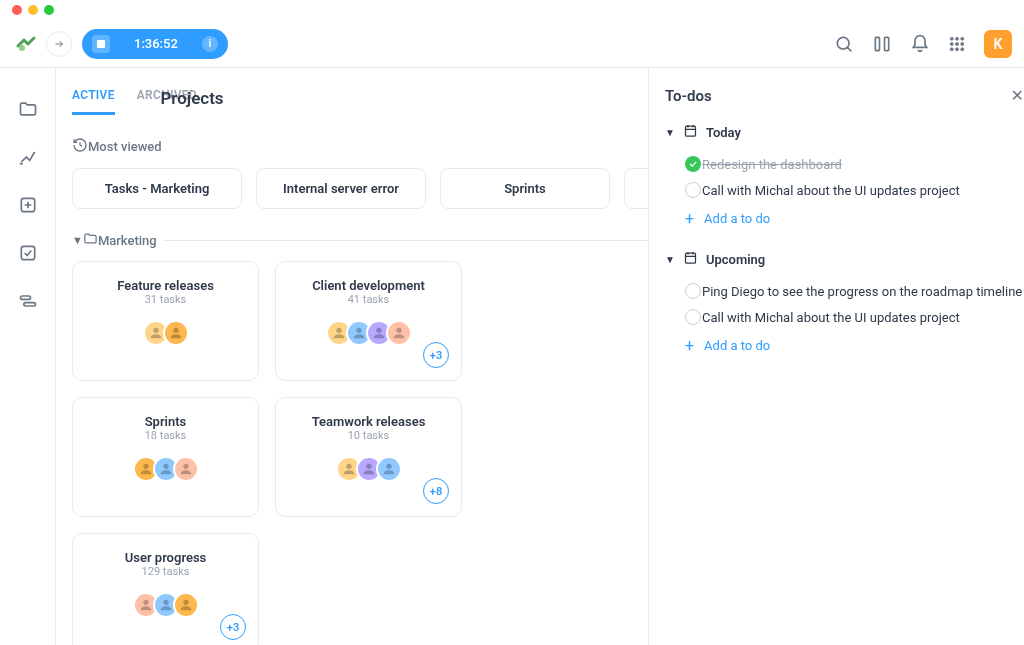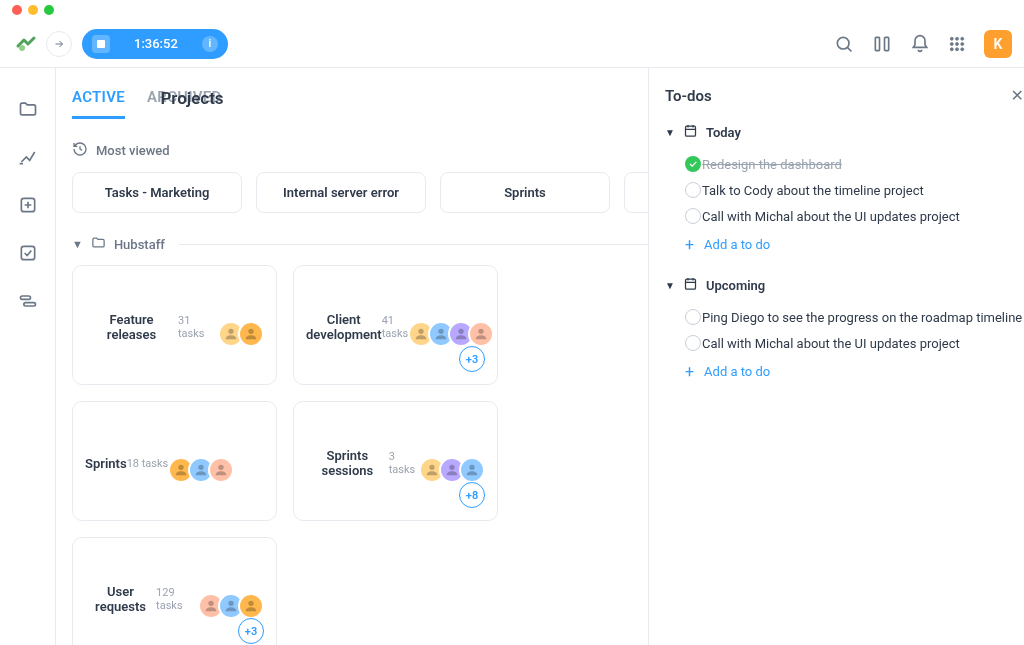--- a/index.html
+++ b/index.html
@@ -38,38 +38,38 @@
 
 .body{flex:1;display:flex;overflow:hidden}
 .leftnav{width:56px;border-right:1px solid var(--border);display:flex;flex-direction:column;align-items:center;padding-top:30px;gap:26px;color:var(--text-med)}
 .leftnav .nav-ic{cursor:pointer;width:22px;height:22px;display:flex;align-items:center;justify-content:center}
 
 .main{flex:1;display:flex;overflow:hidden}
 .projects{flex:1;overflow:hidden;padding:0 0 0 16px;position:relative}
 .todos{width:376px;border-left:1px solid var(--border);padding:18px 0 0 16px;overflow:hidden}
 
 
-.tabs{display:flex;gap:22px;padding:20px 0 0 0;font-size:15px;font-weight:600;color:var(--text-light);letter-spacing:.3px}
+.tabs{display:flex;gap:22px;padding:20px 0 0 0;font-size:12px;font-weight:600;color:var(--text-light);letter-spacing:.3px}
 .tab{cursor:pointer;padding-bottom:10px;border-bottom:3px solid transparent}
 .tab.active{color:var(--blue);border-bottom-color:var(--blue)}
 
 .page-title{position:absolute;top:20px;left:0;right:320px;text-align:center;font-size:17px;font-weight:600;color:var(--text-dark);pointer-events:none}
 
 
 .section{margin-top:22px}
-.sec-head{display:flex;align-items:center;gap:8px;color:var(--text-med);font-size:13px;font-weight:500;margin-bottom:12px}
+.sec-head{display:flex;align-items:center;color:var(--text-med);font-size:13px;font-weight:500;margin-bottom:12px}
 .sec-head .chev{font-size:11px;cursor:pointer}
 .sec-head .line{flex:1;height:1px;background:var(--border);margin-left:6px}
 
 .pill-row{display:flex;gap:14px;overflow:hidden}
 .pill{flex:0 0 auto;min-width:170px;padding:12px 22px;border:1px solid var(--border);border-radius:8px;background:#fff;font-size:13px;font-weight:600;color:var(--text-dark);text-align:center;cursor:pointer}
 
 
 .cards{display:flex;gap:16px;flex-wrap:wrap;overflow:hidden}
-.card{width:205px;height:120px;border:1px solid var(--border);border-radius:10px;background:var(--card-bg);display:flex;flex-direction:row;align-items:center;padding:16px 12px 12px;cursor:pointer;position:relative}
+.card{width:187px;height:120px;border:1px solid var(--border);border-radius:10px;background:var(--card-bg);display:flex;flex-direction:column;align-items:center;padding:16px 12px 12px;cursor:pointer;position:relative}
 .card-title{font-size:13px;font-weight:600;color:var(--text-dark);text-align:center}
 .card-sub{font-size:11px;color:var(--text-light);margin-top:0}
 .avs{display:flex;margin-top:14px;align-items:center}
 .av{width:26px;height:26px;border-radius:50%;border:2px solid #fff;margin-left:-6px;display:flex;align-items:center;justify-content:center;font-size:12px}
 .av:first-child{margin-left:0}
 .av-more{width:26px;height:26px;border-radius:50%;border:1px solid var(--blue);color:var(--blue);background:#fff;display:flex;align-items:center;justify-content:center;font-size:11px;font-weight:600;position:absolute;right:12px;bottom:12px}
 
 .av.c0{background:#ffd58a}
 .av.c1{background:#ffb84d}
 .av.c2{background:#8fc9ff}
@@ -217,21 +217,21 @@
           </div>
       </div>
 
       <div id="groups">
           <div class="section">
             <div class="sec-head">
               <span class="chev">▼</span>
               <span><svg width="15" height="15" viewBox="0 0 24 24" fill="none" stroke="currentColor" stroke-width="2">
                   <path d="M3 7a2 2 0 012-2h4l2 2h8a2 2 0 012 2v8a2 2 0 01-2 2H5a2 2 0 01-2-2V7z"></path>
                 </svg></span>
-              <span>Hubstaff</span>
+              <span>Marketing</span>
               <span class="line"></span>
             </div>
             <div class="cards">
               <div class="card">
                 <div class="card-title">Feature releases</div>
                 <div class="card-sub">31 tasks</div>
                 <div class="avs">
                   <span class="av c0">
                     <svg width="16" height="16" viewBox="0 0 24 24" fill="rgba(0,0,0,0.25)">
                       <circle cx="12" cy="8" r="4"></circle>
@@ -295,22 +295,22 @@
                   </span>
                   <span class="av c4">
                     <svg width="16" height="16" viewBox="0 0 24 24" fill="rgba(0,0,0,0.25)">
                       <circle cx="12" cy="8" r="4"></circle>
                       <path d="M4 20c0-4 4-6 8-6s8 2 8 6"></path>
                     </svg>
                   </span>
                 </div>
               </div>
               <div class="card">
-                <div class="card-title">Sprints sessions</div>
-                <div class="card-sub">3 tasks</div>
+                <div class="card-title">Teamwork releases</div>
+                <div class="card-sub">10 tasks</div>
                 <div class="avs">
                   <span class="av c0">
                     <svg width="16" height="16" viewBox="0 0 24 24" fill="rgba(0,0,0,0.25)">
                       <circle cx="12" cy="8" r="4"></circle>
                       <path d="M4 20c0-4 4-6 8-6s8 2 8 6"></path>
                     </svg>
                   </span>
                   <span class="av c3">
                     <svg width="16" height="16" viewBox="0 0 24 24" fill="rgba(0,0,0,0.25)">
                       <circle cx="12" cy="8" r="4"></circle>
@@ -320,21 +320,21 @@
                   <span class="av c2">
                     <svg width="16" height="16" viewBox="0 0 24 24" fill="rgba(0,0,0,0.25)">
                       <circle cx="12" cy="8" r="4"></circle>
                       <path d="M4 20c0-4 4-6 8-6s8 2 8 6"></path>
                     </svg>
                   </span>
                 </div>
                 <span class="av-more">+8</span>
               </div>
               <div class="card">
-                <div class="card-title">User requests</div>
+                <div class="card-title">User progress</div>
                 <div class="card-sub">129 tasks</div>
                 <div class="avs">
                   <span class="av c4">
                     <svg width="16" height="16" viewBox="0 0 24 24" fill="rgba(0,0,0,0.25)">
                       <circle cx="12" cy="8" r="4"></circle>
                       <path d="M4 20c0-4 4-6 8-6s8 2 8 6"></path>
                     </svg>
                   </span>
                   <span class="av c2">
                     <svg width="16" height="16" viewBox="0 0 24 24" fill="rgba(0,0,0,0.25)">
@@ -374,24 +374,20 @@
             <div class="todo-item">
               <span class="todo-done">
                 <svg viewBox="0 0 24 24" fill="none" stroke="#fff" stroke-width="3">
                   <path d="M5 12l5 5L20 7"></path>
                 </svg>
               </span>
               <span class="todo-text todo-ellipsis done">Redesign the dashboard</span>
             </div>
             <div class="todo-item">
               <span class="todo-circle"></span>
-              <span class="todo-text todo-ellipsis ">Talk to Cody about the timeline project</span>
-            </div>
-            <div class="todo-item">
-              <span class="todo-circle"></span>
               <span class="todo-text todo-ellipsis ">Call with Michal about the UI updates project</span>
             </div>
             <div class="todo-add">
               <span class="plus">+</span>
               <span>Add a to do</span>
             </div>
           </div>
           <div style="margin-bottom: 16px;">
             <div class="todo-sec-head">
               <span style="font-size:10px">▼</span>

